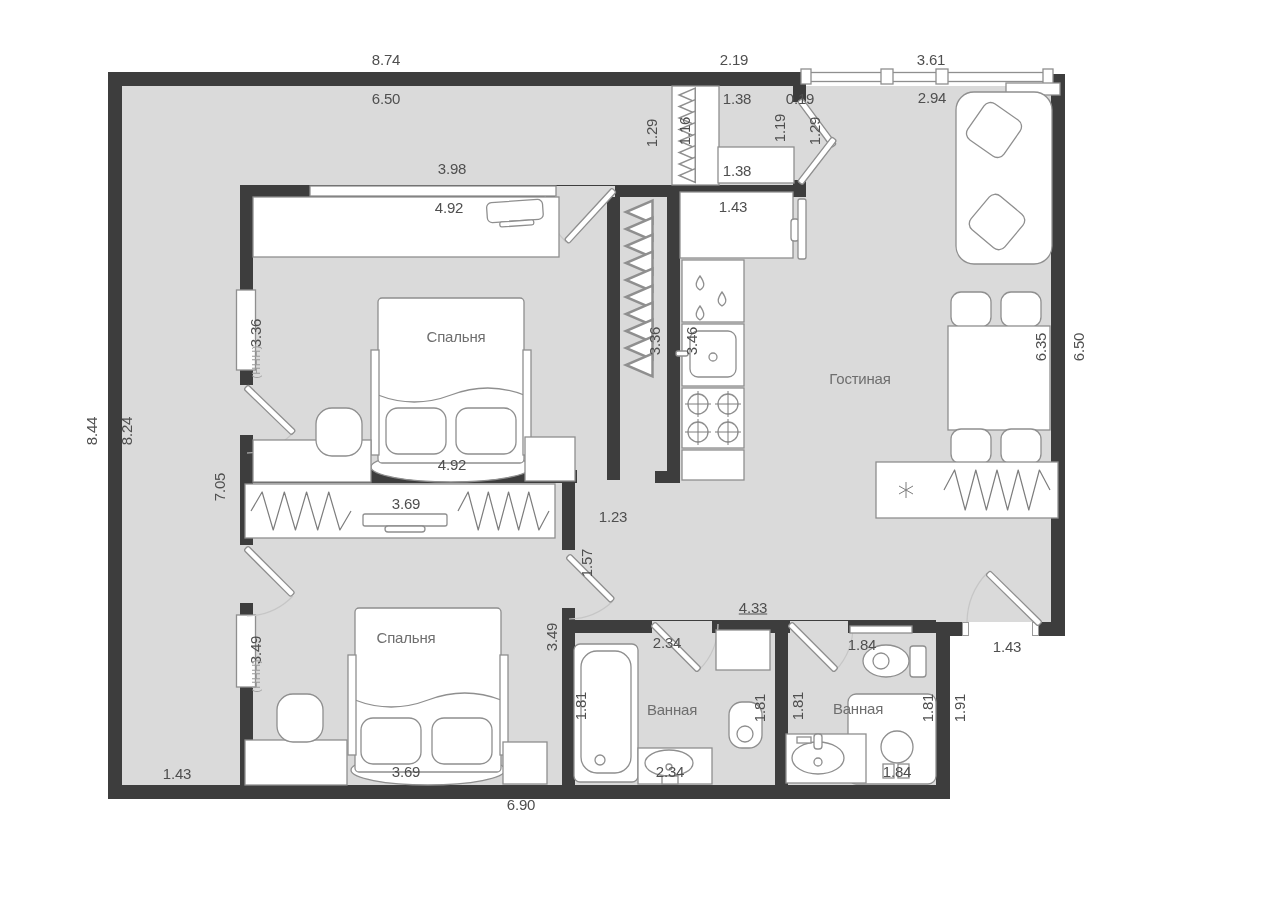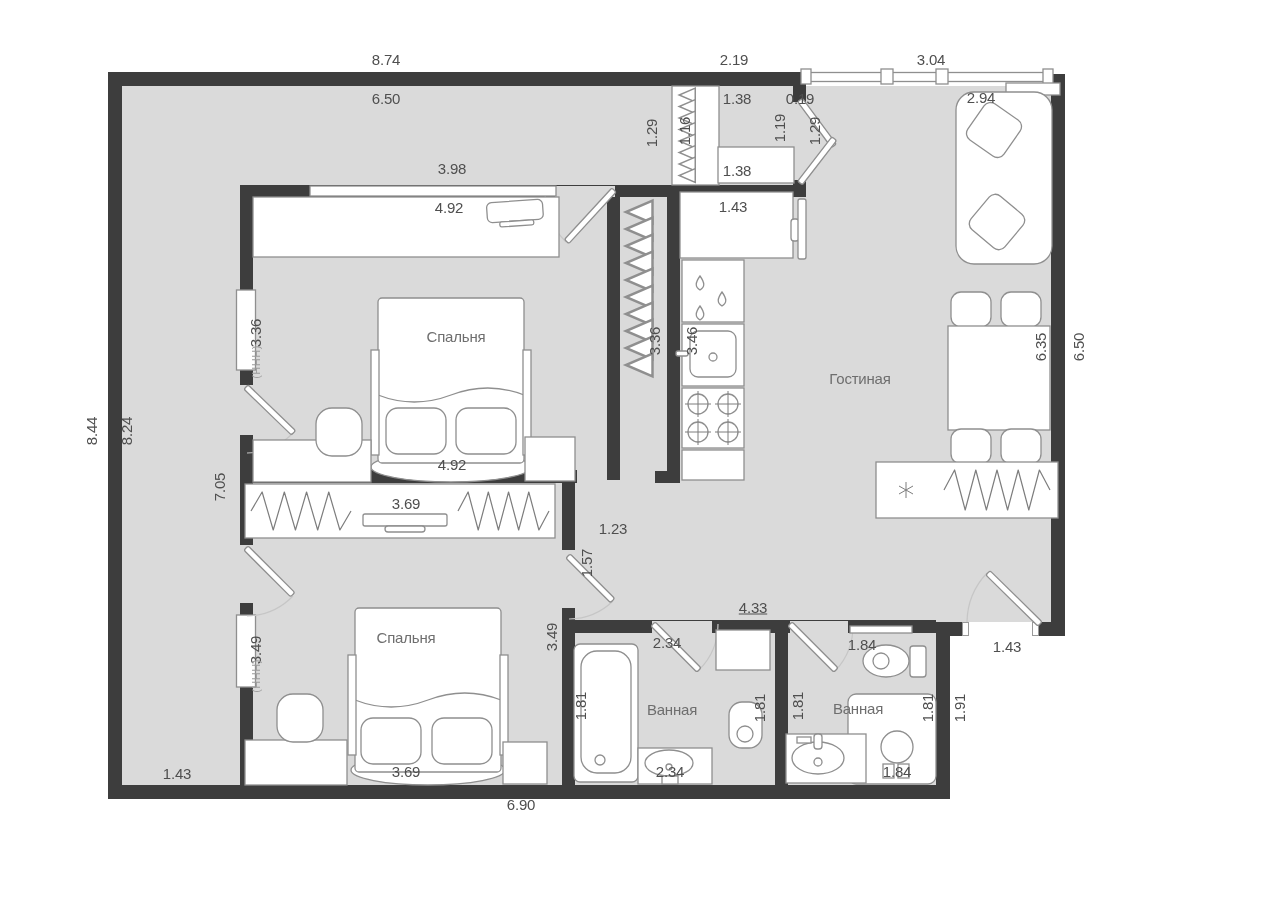--- a/index.html
+++ b/index.html
@@ -304,43 +304,43 @@
         <rect x="814" y="734" width="8" height="15" rx="3"></rect>
         <circle cx="818" cy="762" r="4"></circle>
         <rect x="797" y="737" width="14" height="6"></rect>
       </g>
     </g>
   </svg>
 
   <div id="labels">
       <span class="lbl" style="left: 386px; top: 59px;">8.74</span>
       <span class="lbl" style="left: 734px; top: 59px;">2.19</span>
-      <span class="lbl" style="left: 931px; top: 59px;">3.04</span>
+      <span class="lbl" style="left: 931px; top: 59px;">3.61</span>
       <span class="lbl" style="left: 386px; top: 98px;">6.50</span>
       <span class="lbl" style="left: 737px; top: 98px;">1.38</span>
       <span class="lbl" style="left: 800px; top: 98px;">0.19</span>
-      <span class="lbl" style="left: 981px; top: 97px;">2.94</span>
+      <span class="lbl" style="left: 932px; top: 97px;">2.94</span>
       <span class="lbl r" style="left: 684px; top: 131px;">1.16</span>
       <span class="lbl r" style="left: 651px; top: 133px;">1.29</span>
       <span class="lbl r" style="left: 779px; top: 128px;">1.19</span>
       <span class="lbl r" style="left: 814px; top: 131px;">1.29</span>
       <span class="lbl" style="left: 737px; top: 170px;">1.38</span>
       <span class="lbl" style="left: 733px; top: 206px;">1.43</span>
       <span class="lbl" style="left: 452px; top: 168px;">3.98</span>
       <span class="lbl" style="left: 449px; top: 207px;">4.92</span>
       <span class="lbl r" style="left: 91px; top: 431px;">8.44</span>
       <span class="lbl r" style="left: 126px; top: 431px;">8.24</span>
       <span class="lbl r" style="left: 255px; top: 333px;">3.36</span>
       <span class="lbl r" style="left: 654px; top: 341px;">3.36</span>
       <span class="lbl r" style="left: 691px; top: 341px;">3.46</span>
       <span class="lbl r" style="left: 1040px; top: 347px;">6.35</span>
       <span class="lbl r" style="left: 1078px; top: 347px;">6.50</span>
       <span class="lbl" style="left: 452px; top: 464px;">4.92</span>
       <span class="lbl r" style="left: 219px; top: 487px;">7.05</span>
-      <span class="lbl" style="left: 613px; top: 528px;">1.23</span>
+      <span class="lbl" style="left: 613px; top: 516px;">1.23</span>
       <span class="lbl" style="left: 406px; top: 503px;">3.69</span>
       <span class="lbl r" style="left: 586px; top: 563px;">1.57</span>
       <span class="lbl r" style="left: 255px; top: 650px;">3.49</span>
       <span class="lbl r" style="left: 551px; top: 637px;">3.49</span>
       <span class="lbl" style="left: 753px; top: 607px; text-decoration: underline;">4.33</span>
       <span class="lbl" style="left: 667px; top: 642px;">2.34</span>
       <span class="lbl" style="left: 862px; top: 644px;">1.84</span>
       <span class="lbl" style="left: 1007px; top: 646px;">1.43</span>
       <span class="lbl r" style="left: 580px; top: 706px;">1.81</span>
       <span class="lbl r" style="left: 759px; top: 708px;">1.81</span>

